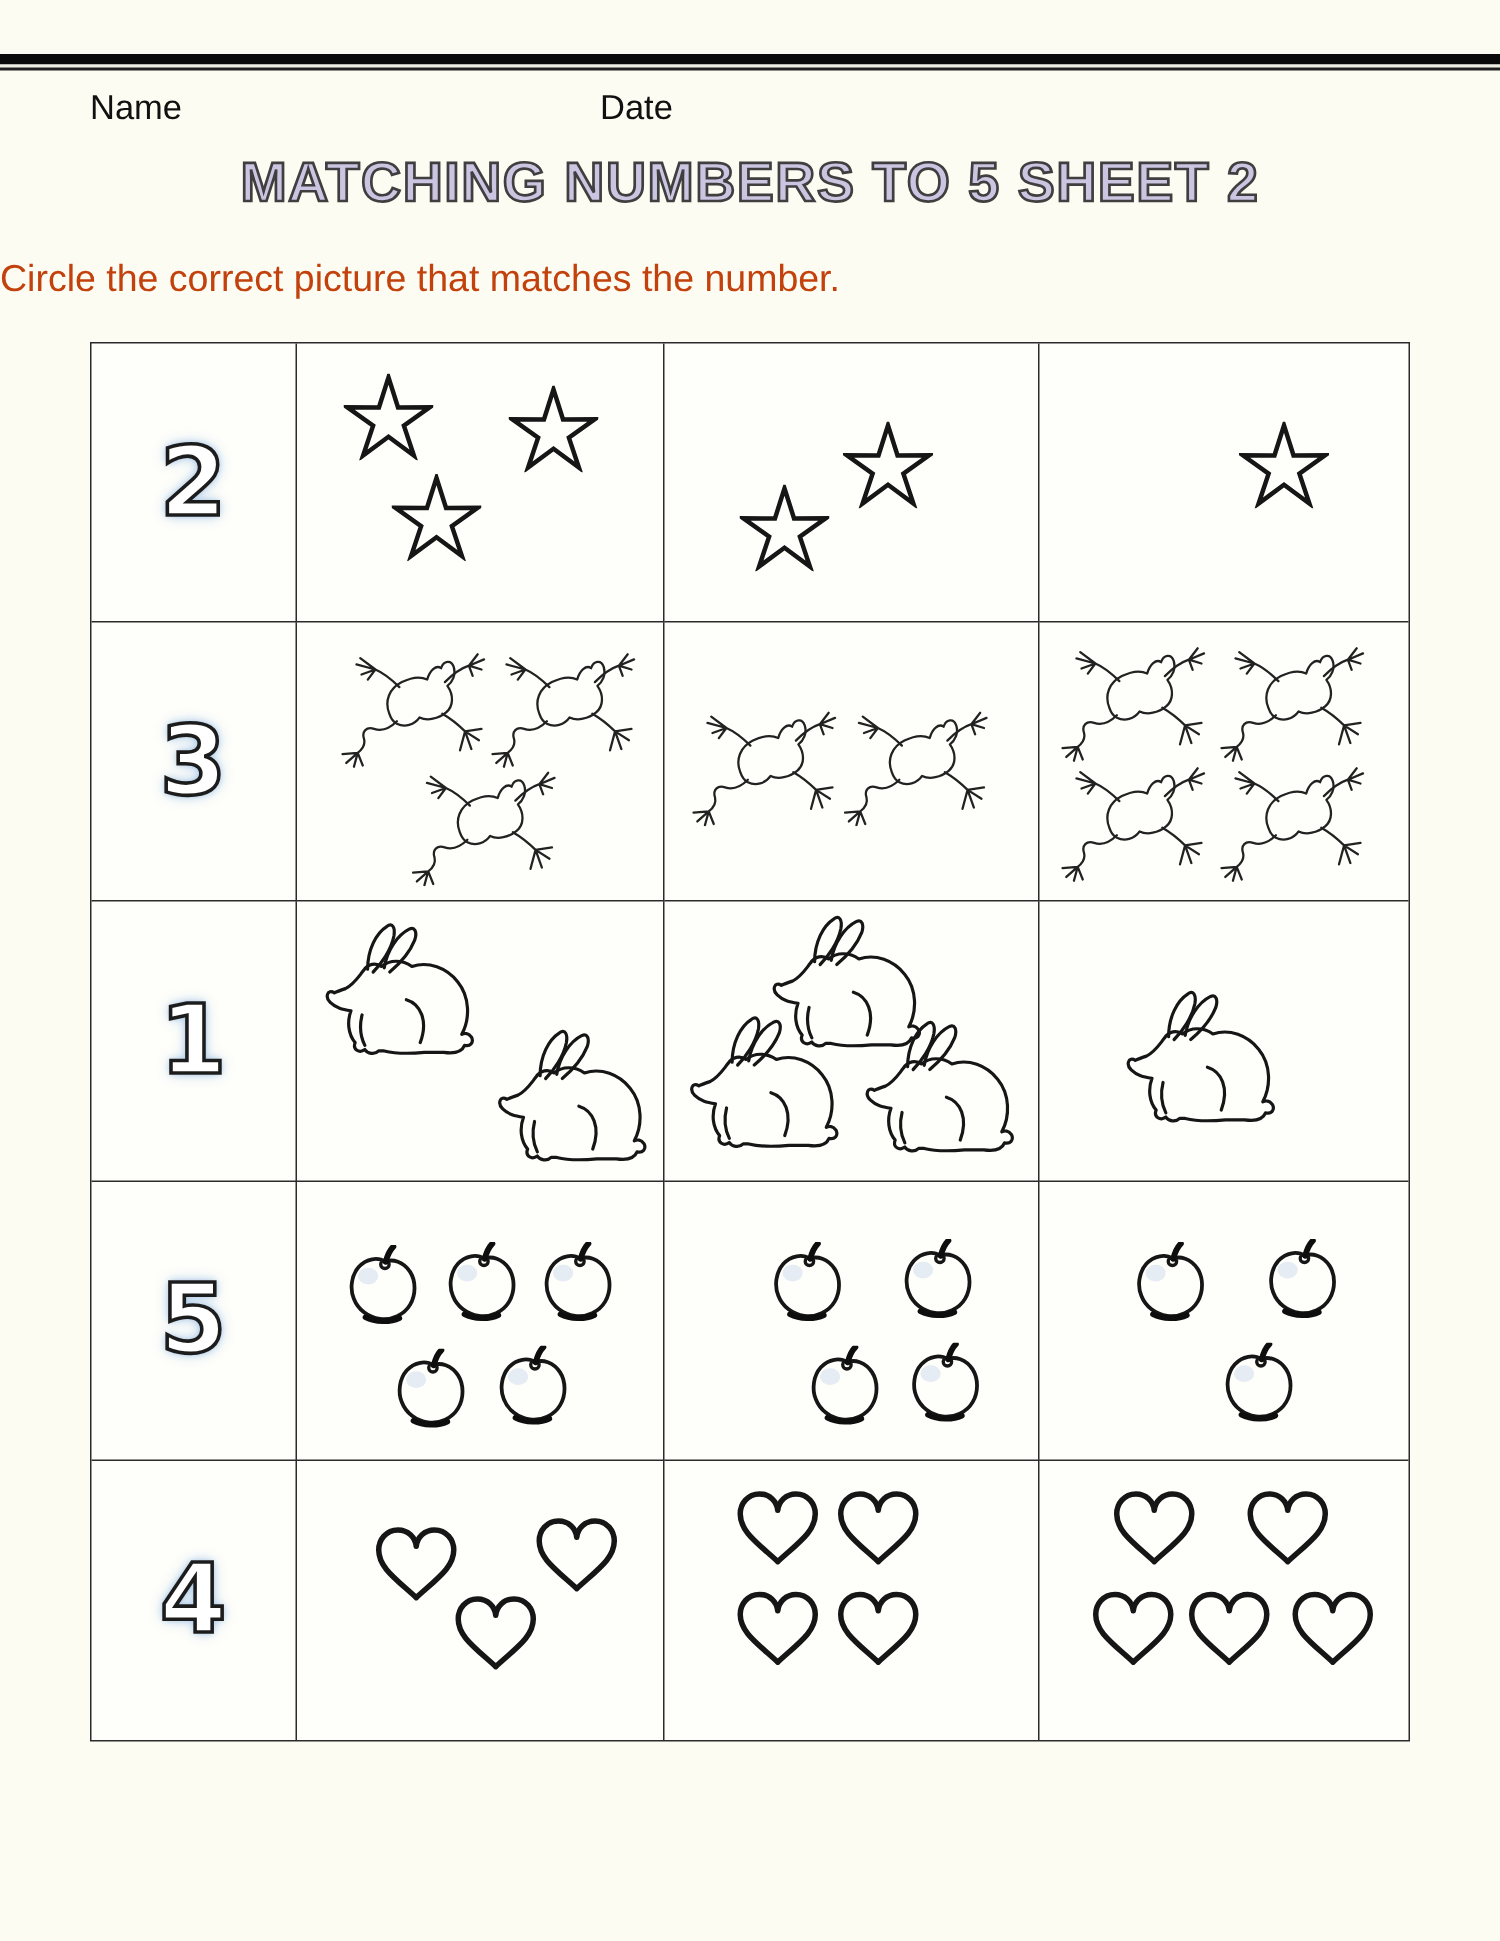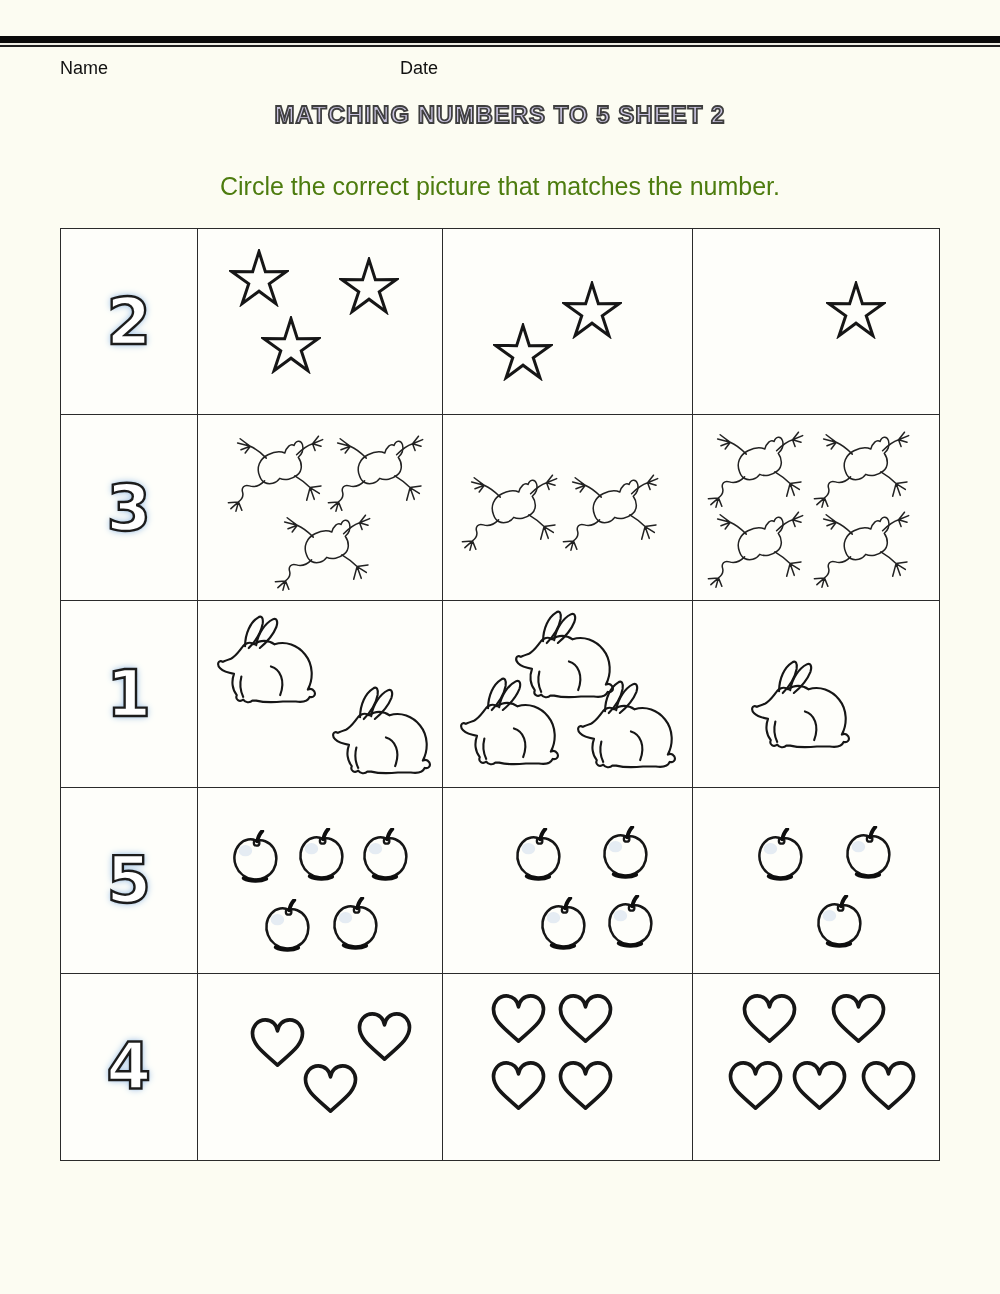--- a/index.html
+++ b/index.html
@@ -5,30 +5,30 @@
   html,body{margin:0;padding:0;background:#ffffff;}
   .page{position:relative;width:1000px;height:1294px;background:var(--page-bg,#fcfcf2);
         font-family:"Liberation Sans",sans-serif;overflow:hidden;}
 
   
   .top-rule{position:absolute;left:0;top:36px;width:100%;}
   .top-rule .thick{height:7px;background:#0a0a0a;}
   .top-rule .gap{height:2px;background:#eeede4;}
   .top-rule .thin{height:2px;background:#1f1f1f;}
 
-  .header-label{position:absolute;font-size:18px;color:#111;}
+  .header-label{position:absolute;font-size:23px;color:#111;}
   .hdr-name{left:60px;top:58px;}
   .hdr-date{left:400px;top:58px;}
 
   .title{position:absolute;left:0;top:101px;width:100%;text-align:center;margin:0;
-         font-size:24px;font-weight:bold;letter-spacing:1px;
+         font-size:37px;font-weight:bold;letter-spacing:1px;
          color:var(--title-fill,#cbc5e1);-webkit-text-stroke:1.8px var(--title-outline,#3f3f3f);}
 
-  .instruction{position:absolute;left:0;top:172px;width:100%;text-align:center;margin:0;
-               font-size:25px;color:#4d7c0f;}
+  .instruction{position:absolute;left:0;top:172px;width:100%;text-align:left;margin:0;
+               font-size:25px;color:#c2410c;}
 
   .table{position:absolute;left:60px;top:228px;width:878px;height:931px;
          border:1.5px solid var(--grid-line,#2b2b2b);
          display:grid;grid-template-columns:15.57% 27.95% 28.41% 28.07%;
          grid-template-rows:repeat(5,20%);background:#fefefa;}
   .cell{position:relative;border-right:1.2px solid var(--grid-line,#2b2b2b);
         border-bottom:1.2px solid var(--grid-line,#2b2b2b);}
   .cell:nth-child(4n){border-right:none;}
   .cell:nth-last-child(-n+4){border-bottom:none;}
 

